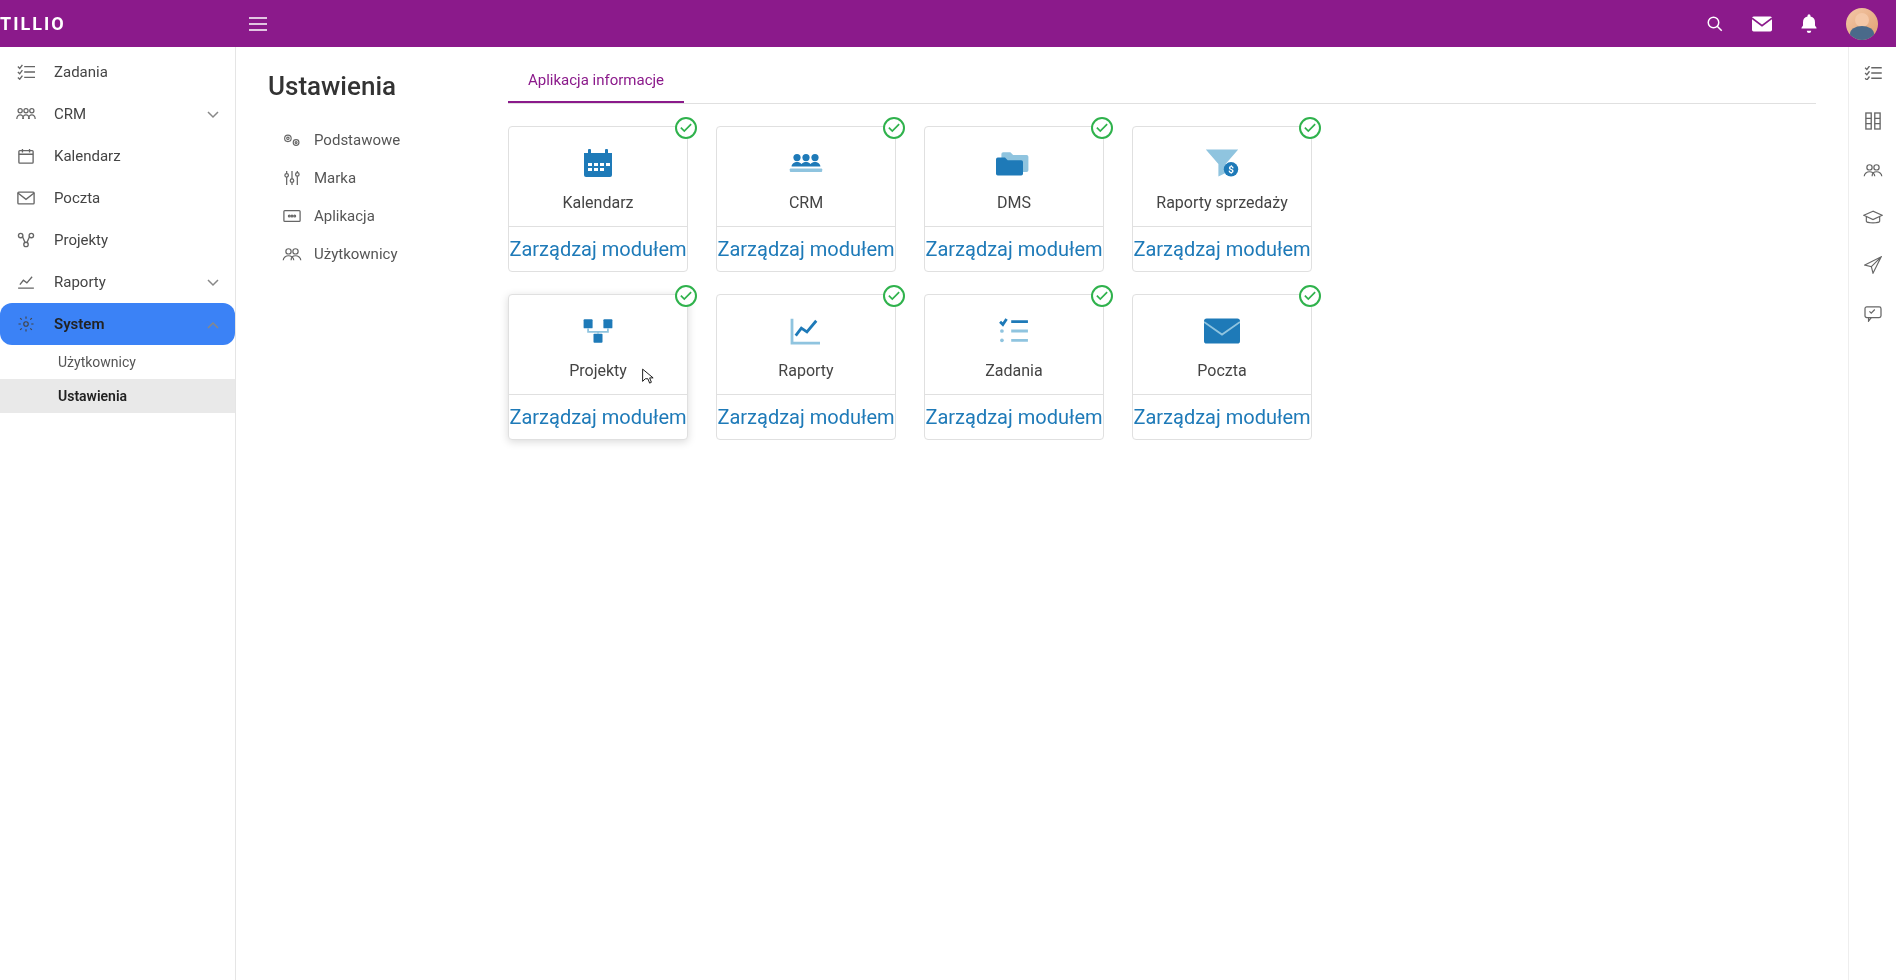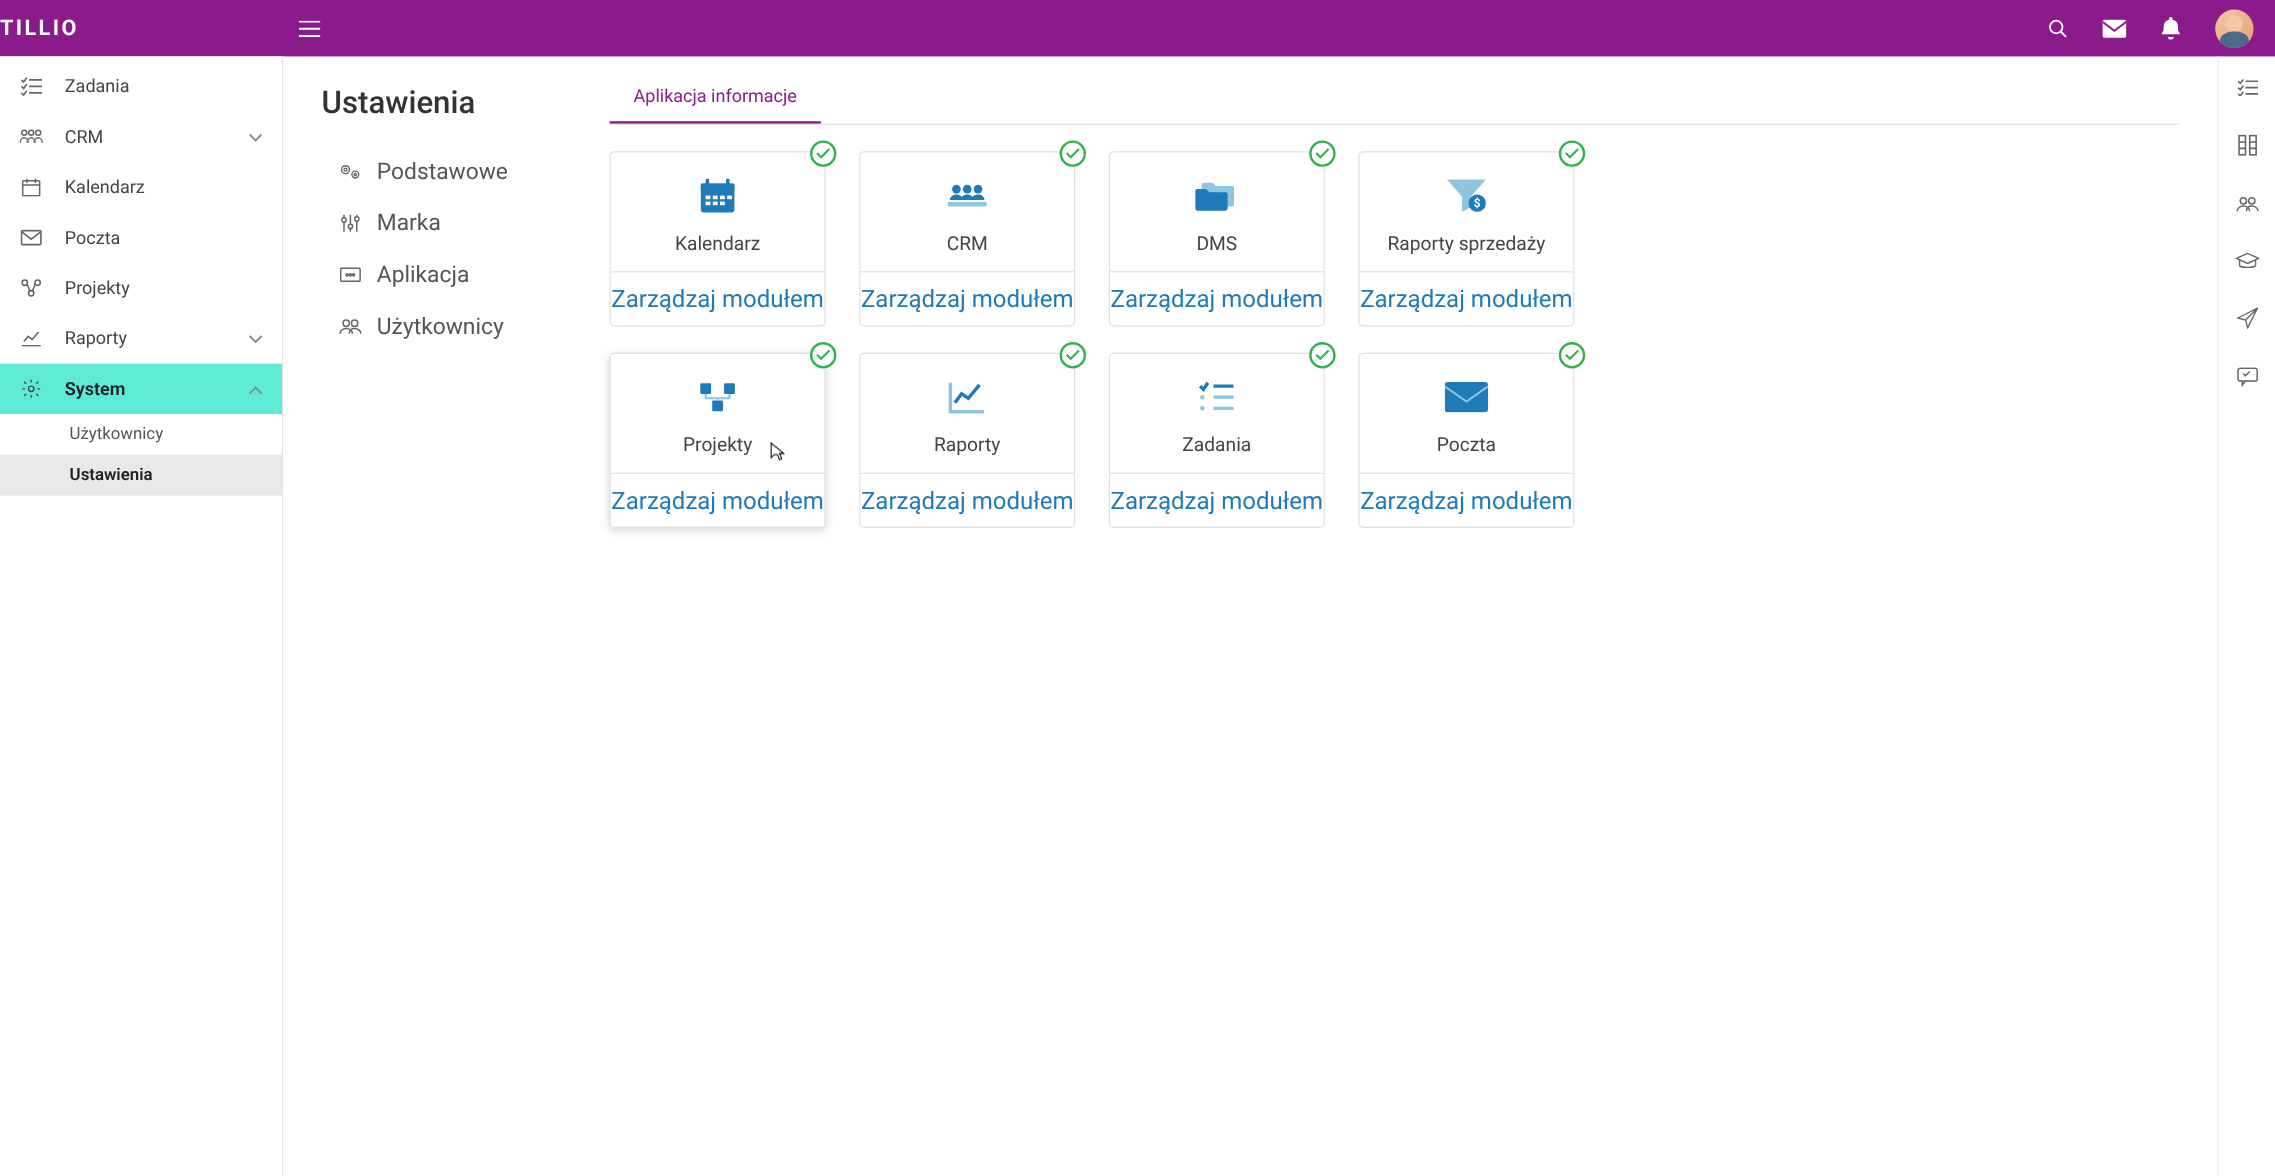--- a/index.html
+++ b/index.html
@@ -48,38 +48,38 @@
     width: 236px;
     border-right: 1px solid #e5e5e5;
     background: #fff;
     padding-top: 4px;
   }
   .nav-item {
     display: flex; align-items: center; gap: 18px;
     padding: 12px 16px; color: #444; cursor: pointer;
     font-size: 15px;
   }
-  .nav-item.active { background: #5eead4; font-weight: 600; color:#222;}
+  .nav-item.active { background: #3b82f6; font-weight: 600; color:#222;border-radius:12px;}
   .nav-item .chev { margin-left: auto; color: #888; }
   .nav-icon { width: 20px; color: #666; display:flex; justify-content:center;}
   .sub-item {
     padding: 9px 16px 9px 58px; font-size: 14px; color: #555; cursor:pointer;
   }
   .sub-item.active { background: #e9e9e9; font-weight: 600; color:#222;}
   
   .main { flex: 1; display: flex; }
   
   .content { flex:1; padding: 24px 32px; display:flex; gap:0; }
   
   .settings-col { width: 240px; }
   .settings-title { font-size: 26px; font-weight: 500; color:#333; margin-bottom: 20px; padding-left:0;}
   .settings-nav { display:flex; flex-direction:column; gap:0; }
   .settings-link {
     display:flex; align-items:center; gap:12px;
-    padding: 10px 14px; font-size:19px; color:#555; cursor:pointer;
+    padding: 10px 14px; font-size:15px; color:#555; cursor:pointer;
     border-radius: 6px;
   }
   .settings-link.active {
     background: #f3d9ee; color: #8b1a8b; font-weight:500;
   }
   .settings-link .s-icon{ width:20px; display:flex; justify-content:center; color:#666;}
   .settings-link.active .s-icon{ color:#8b1a8b;}
   
   .panel { flex:1; }
   .tabbar { border-bottom:1px solid #e0e0e0; display:flex; }

